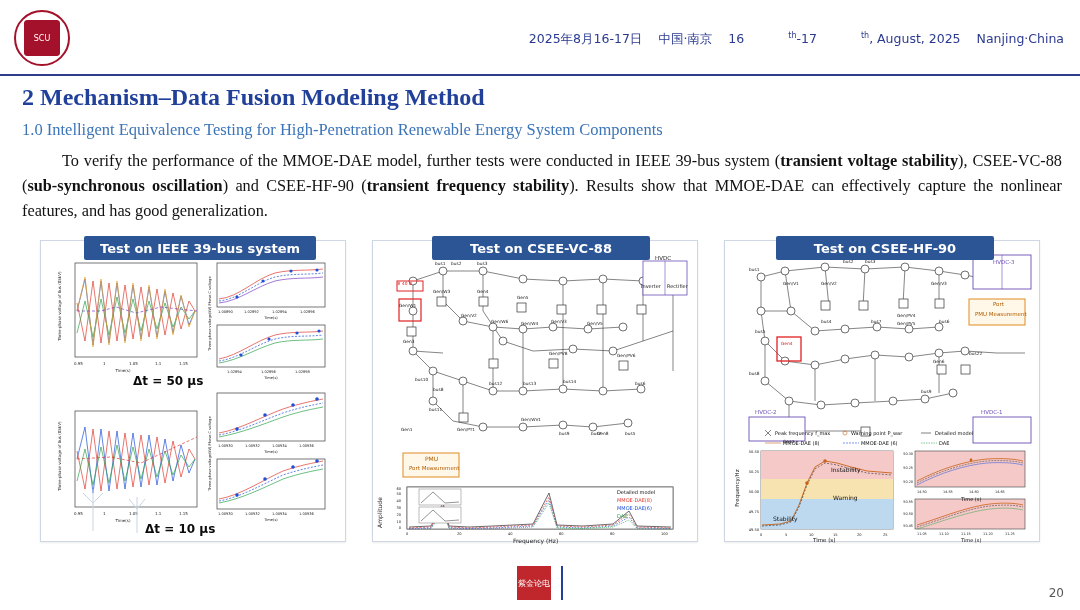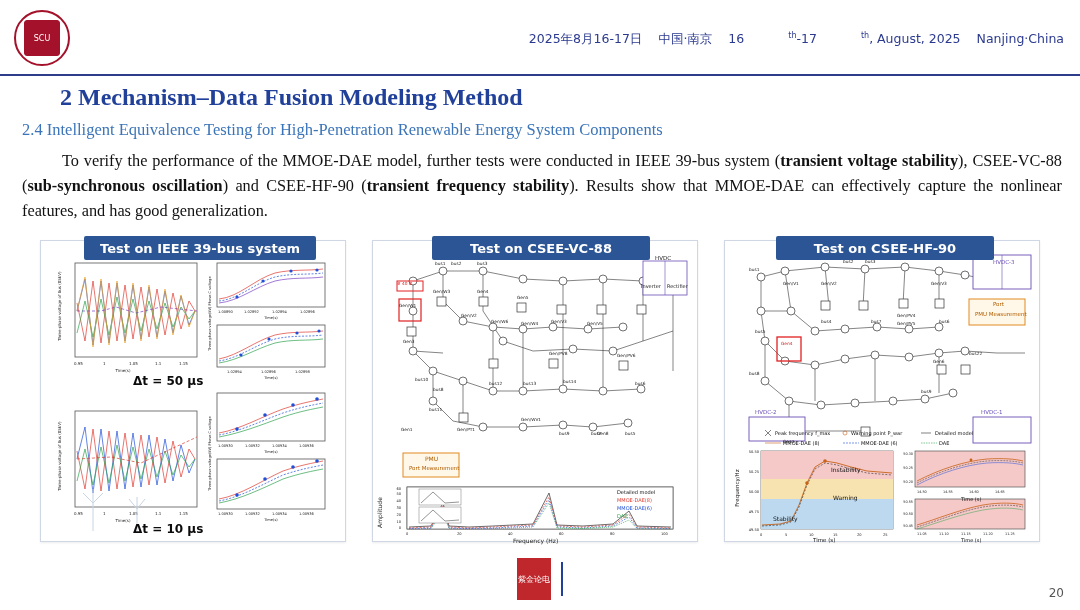--- a/index.html
+++ b/index.html
@@ -44,21 +44,20 @@
     position:absolute;right:16px;top:31px;
     font-size:12.5px;color:#2b3a8f;font-family:"DejaVu Sans", sans-serif;
     display:flex;gap:16px;align-items:baseline;
   }
   .hdr-meta .sup{font-size:8px;vertical-align:super;margin-left:44px;}
   
   .sec-title{
     position:absolute;left:22px;top:84px;
     font-size:24px;font-weight:bold;color:#21409a;
     font-family:"Liberation Serif", serif;
-    margin-left:38px;
   }
   .sub-title{
     position:absolute;left:22px;top:120px;
     font-size:16.5px;color:#3b74b8;
     font-family:"Liberation Serif", serif;
   }
   .body-text{
     position:absolute;left:22px;top:148px;width:1040px;
     font-size:16.3px;line-height:25px;color:#111111;
     text-align:justify;
@@ -102,21 +101,21 @@
   
   .footer{
     position:absolute;left:0;bottom:0;width:1080px;height:64px;
     background:#ffffff;
   }
   .foot-inner{
     position:absolute;left:50%;transform:translateX(-50%);bottom:10px;
     display:flex;align-items:center;gap:10px;
   }
   .foot-seal{
-    width:34px;height:42px;background:#c0272d;color:#fff;
+    width:34px;height:34px;background:#c0272d;color:#fff;
     font-family:"DejaVu Sans", sans-serif;font-size:8px;line-height:9px;
     display:flex;align-items:center;justify-content:center;text-align:center;
   }
   .foot-year{
     font-family:"DejaVu Sans", sans-serif;font-size:34px;font-weight:bold;
     color:#21409a;letter-spacing:-1px;
   }
   .foot-bar{width:2px;height:34px;background:#21409a;}
   .foot-cn{
     font-family:"DejaVu Sans", sans-serif;font-size:17px;font-weight:bold;color:#21409a;
@@ -144,21 +143,21 @@
     <span>2025年8月16-17日</span>
     <span>中国·南京</span>
     <span>
       <span>16</span><span class="sup">th</span><span>-17</span><span class="sup">th</span><span>, August, 2025</span>
     </span>
     <span>Nanjing·China</span>
   </div>
 </div>
 
 <div class="sec-title">2 Mechanism–Data Fusion Modeling Method</div>
-<div class="sub-title">2.4 Intelligent Equivalence Testing for High-Penetration Renewable Energy System Components</div>
+<div class="sub-title">1.0 Intelligent Equivalence Testing for High-Penetration Renewable Energy System Components</div>
 
 <div class="body-text">
   <span class="ind"></span><span>To verify the performance of the MMOE-DAE model, further tests were conducted in IEEE 39-bus system (</span><b>transient voltage stability</b><span>), CSEE-VC-88 (</span><b>sub-synchronous oscillation</b><span>) and CSEE-HF-90 (</span><b>transient frequency stability</b><span>). Results show that MMOE-DAE can effectively capture the nonlinear features, and has good generalization.</span>
 </div>
 
 <div class="panel-cap" id="cap1">Test on IEEE 39-bus system</div>
 <div class="panel-cap" id="cap2">Test on CSEE-VC-88</div>
 <div class="panel-cap" id="cap3">Test on CSEE-HF-90</div>
 
 <div class="panel" id="panel1">
@@ -277,21 +276,21 @@
       <text x="230" y="280" text-anchor="middle">Time(s)</text>
       <text x="170" y="250" transform="rotate(-90 170 250)">Three-phase voltage(kV) Phase-C voltage</text>
     </g>
 
     <g stroke="#c9d4e2" fill="none" stroke-width="1">
       <path d="M52 290 L52 262 M52 262 L42 252 M52 262 L62 252 M52 262 L52 248"></path>
       <path d="M96 292 L96 268 M96 268 L88 258 M96 268 L104 258 M96 268 L96 256"></path>
     </g>
   </svg>
   <div class="dtlabel" style="left:92px;top:133px;">Δt = 50 μs</div>
-  <div class="dtlabel" style="left:92px;top:281px;">Δt = 10 μs</div>
+  <div class="dtlabel" style="left:104px;top:281px;">Δt = 10 μs</div>
 </div>
 
 <div class="panel" id="panel2">
   <svg width="324" height="300" viewBox="0 0 324 300">
 
     <g stroke="#333" stroke-width="0.6" fill="none">
       <path d="M40 40 L70 30 L110 30 L150 38 L190 40 L230 38 L270 40 L300 48"></path>
       <path d="M40 40 L40 70 L40 110 L60 130 L90 140 L120 150 L150 150 L190 148 L230 150 L268 148"></path>
       <path d="M70 30 L70 60 L90 80 L120 86 L150 88 L180 86 L215 88 L250 86"></path>
       <path d="M110 30 L110 70 L130 100 L160 110 L200 108 L240 110 L270 100 L300 90"></path>

